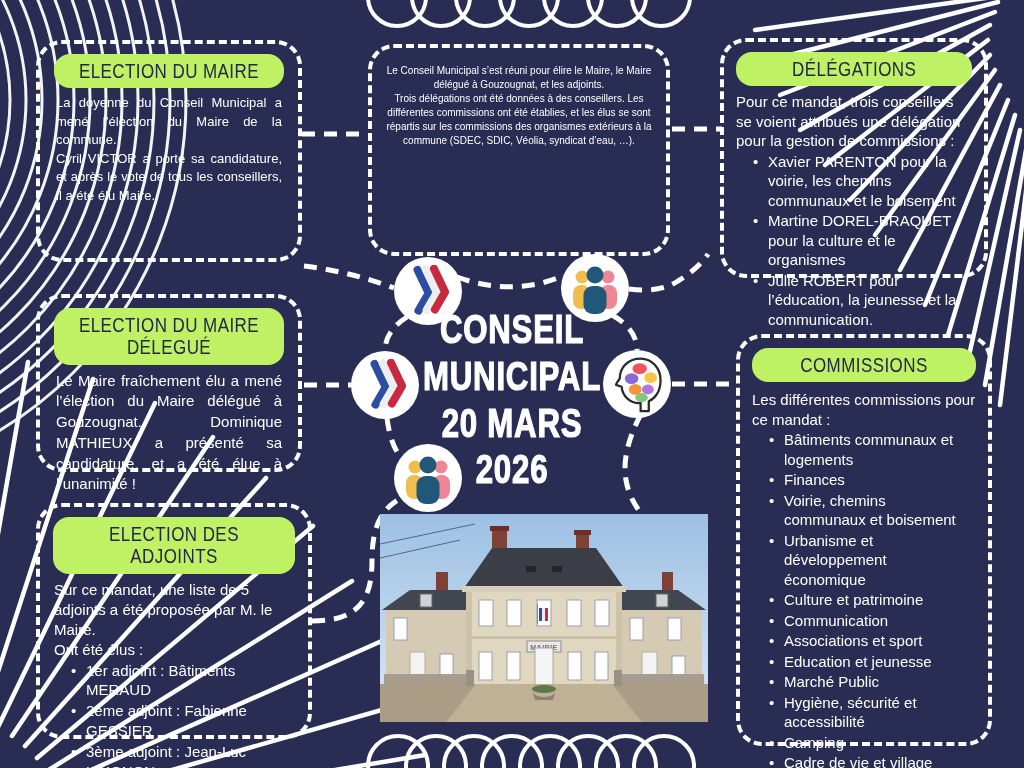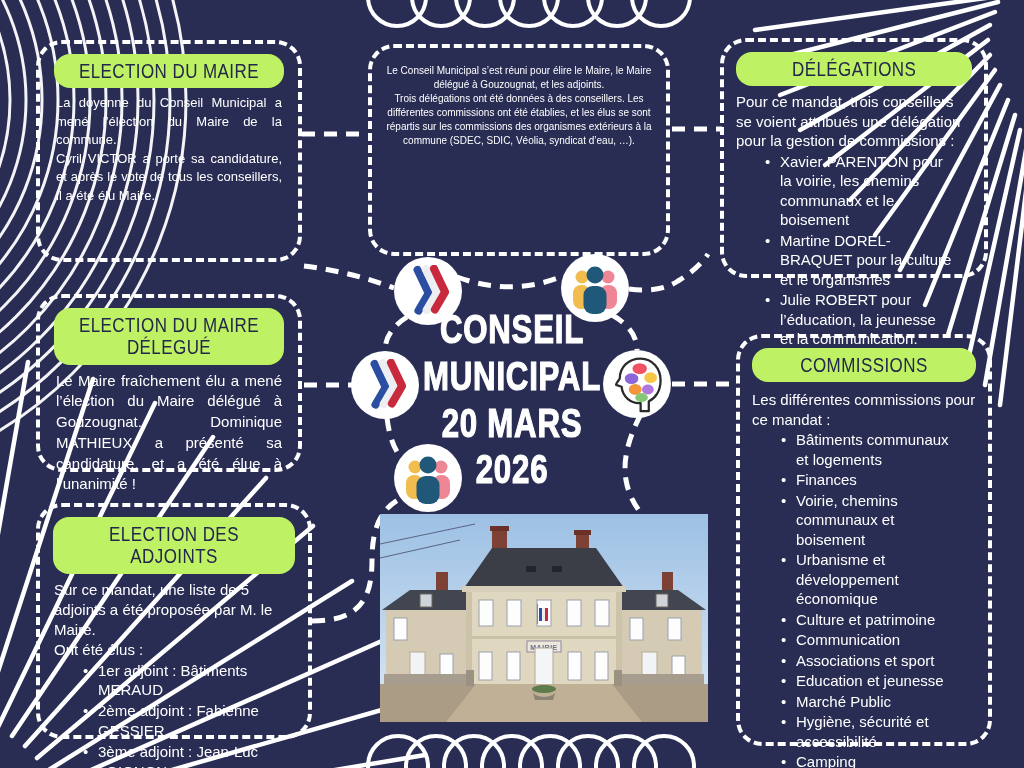--- a/index.html
+++ b/index.html
@@ -8,21 +8,21 @@
   svg.decor{position:absolute;left:0;top:0;pointer-events:none;}
   .box{position:absolute;border:4px dashed #fff;border-radius:26px;box-sizing:border-box;}
   .pill{background:#bef264;border-radius:16px;margin:10px auto 6px;padding:6px 8px;text-align:center;
         color:#23274a;font-weight:normal;font-size:20px;line-height:1.12;}
   .pill-text{display:inline-block;transform:scaleX(.85);transform-origin:center;letter-spacing:.5px;}
   .body{font-size:13px;line-height:1.42;margin:6px 16px 0;}
   .body p{margin:0;}
   .justify{text-align:justify;}
   .small{font-size:15px;line-height:1.3;}
   ul.blist{list-style:none;margin:1px 8px 0 32px;padding:0;}
-  ul.blist li{position:relative;margin:0 12px 1px;}
+  ul.blist li{position:relative;margin:0 0 1px;}
   ul.blist li::before{content:"\2022";position:absolute;left:-15px;}
   .box-election-maire{left:36px;top:40px;width:266px;height:222px;}
   .box-intro{left:368px;top:44px;width:302px;height:212px;}
   .box-intro .body{text-align:center;font-size:10px;line-height:1.4;margin:16px 14px 0;}
   .box-delegations{left:720px;top:38px;width:268px;height:240px;}
   .box-delegations .body{margin:4px 12px 0;}
   .box-maire-delegue{left:36px;top:294px;width:266px;height:178px;}
   .box-maire-delegue .body{font-size:15px;line-height:1.38;}
   .box-adjoints{left:36px;top:503px;width:276px;height:236px;}
   .box-adjoints .body{font-size:15px;line-height:1.33;margin:6px 14px 0;}

